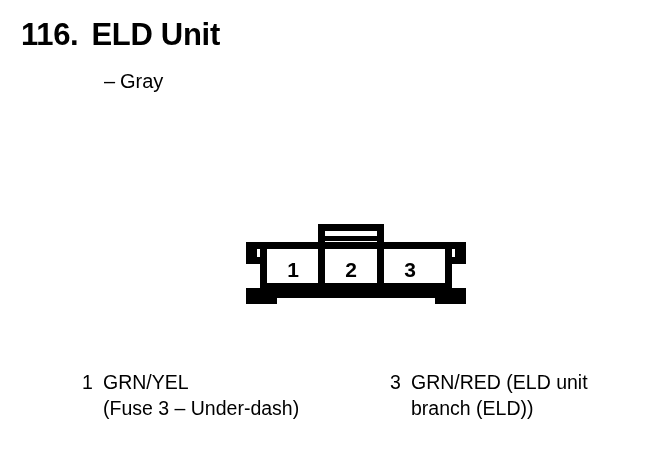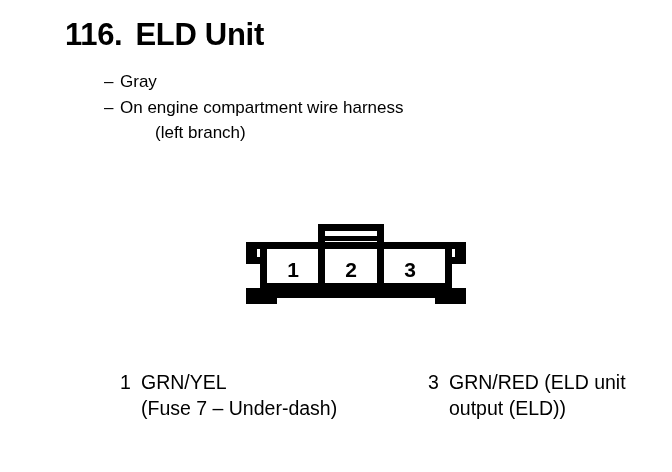--- a/index.html
+++ b/index.html
@@ -19,30 +19,29 @@
 
   
   .title {
     position: absolute;
     left: 21px;
     top: 17px;
     font-size: 31px;
     font-weight: bold;
     letter-spacing: -0.3px;
     white-space: nowrap;
-    margin-left: 44px;
   }
   .title .num { margin-right: 13px; }
 
   
   .bullets {
     position: absolute;
     left: 104px;
     top: 69px;
-    font-size: 17px;
+    font-size: 20px;
     line-height: 25.5px;
     white-space: nowrap;
   }
   .bullet-row {
     display: block;
     position: relative;
   }
   .bullet-dash {
     display: inline-block;
     width: 16px;
@@ -65,21 +64,21 @@
   
   .legend {
     position: absolute;
     top: 369px;
     font-size: 19.5px;
     line-height: 26px;
     white-space: nowrap;
   }
   .legend.col-left  { left: 82px; }
   .legend.col-right { left: 390px; }
-  .legend-item { display: block; position: relative; margin-left: 38px; }
+  .legend-item { display: block; position: relative; }
   .legend-pin {
     display: inline-block;
     width: 21px;
   }
   .legend-cont {
     display: block;
     padding-left: 21px;
   }
 </style>
 </head>
@@ -89,24 +88,20 @@
   <span class="num">116.</span><span>ELD Unit</span>
 </div>
 
 <div class="bullets">
 
   <div class="bullet-row">
     <span class="bullet-dash">–</span><span>Gray</span>
   </div>
 
 
-  <div class="bullet-row">
-    <span class="bullet-dash">–</span><span>On engine compartment wire harness</span>
-    <span class="bullet-cont">(left branch)</span>
-  </div>
 
 </div>
 
 <div class="connector">
   <svg width="220" height="98" viewBox="0 0 220 98" xmlns="http://www.w3.org/2000/svg" shape-rendering="crispEdges">
 
     <g>
       <rect x="72" y="0" width="66" height="30" fill="#000000"></rect>
       <rect x="79" y="7" width="52" height="5" fill="#ffffff"></rect>
       <rect x="79" y="17" width="52" height="5" fill="#ffffff"></rect>
@@ -159,26 +154,26 @@
     <text x="47" y="53" font-family="Liberation Sans, sans-serif" font-size="21" font-weight="bold" text-anchor="middle" fill="#000000">1</text>
     <text x="105" y="53" font-family="Liberation Sans, sans-serif" font-size="21" font-weight="bold" text-anchor="middle" fill="#000000">2</text>
     <text x="164" y="53" font-family="Liberation Sans, sans-serif" font-size="21" font-weight="bold" text-anchor="middle" fill="#000000">3</text>
   </svg>
 </div>
 
 <div class="legend col-left">
 
   <div class="legend-item">
     <span class="legend-pin">1</span><span>GRN/YEL</span>
-    <span class="legend-cont">(Fuse 7 – Under-dash)</span>
+    <span class="legend-cont">(Fuse 3 – Under-dash)</span>
   </div>
 
 
 </div>
 
 <div class="legend col-right">
 
   <div class="legend-item">
     <span class="legend-pin">3</span><span>GRN/RED (ELD unit</span>
-    <span class="legend-cont">output (ELD))</span>
+    <span class="legend-cont">branch (ELD))</span>
   </div>
 
 </div>
 
 </body></html>

